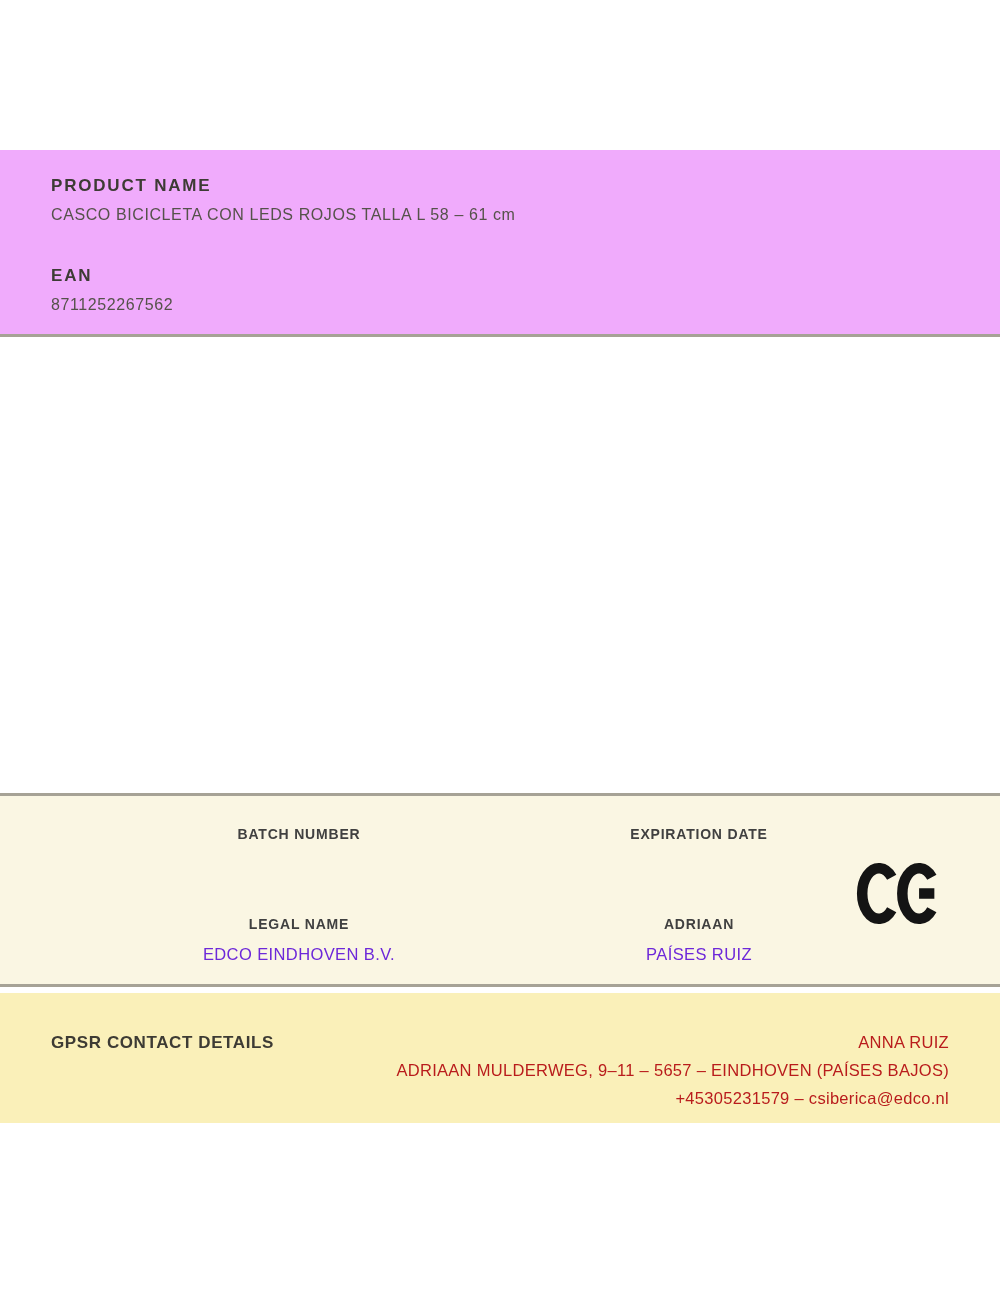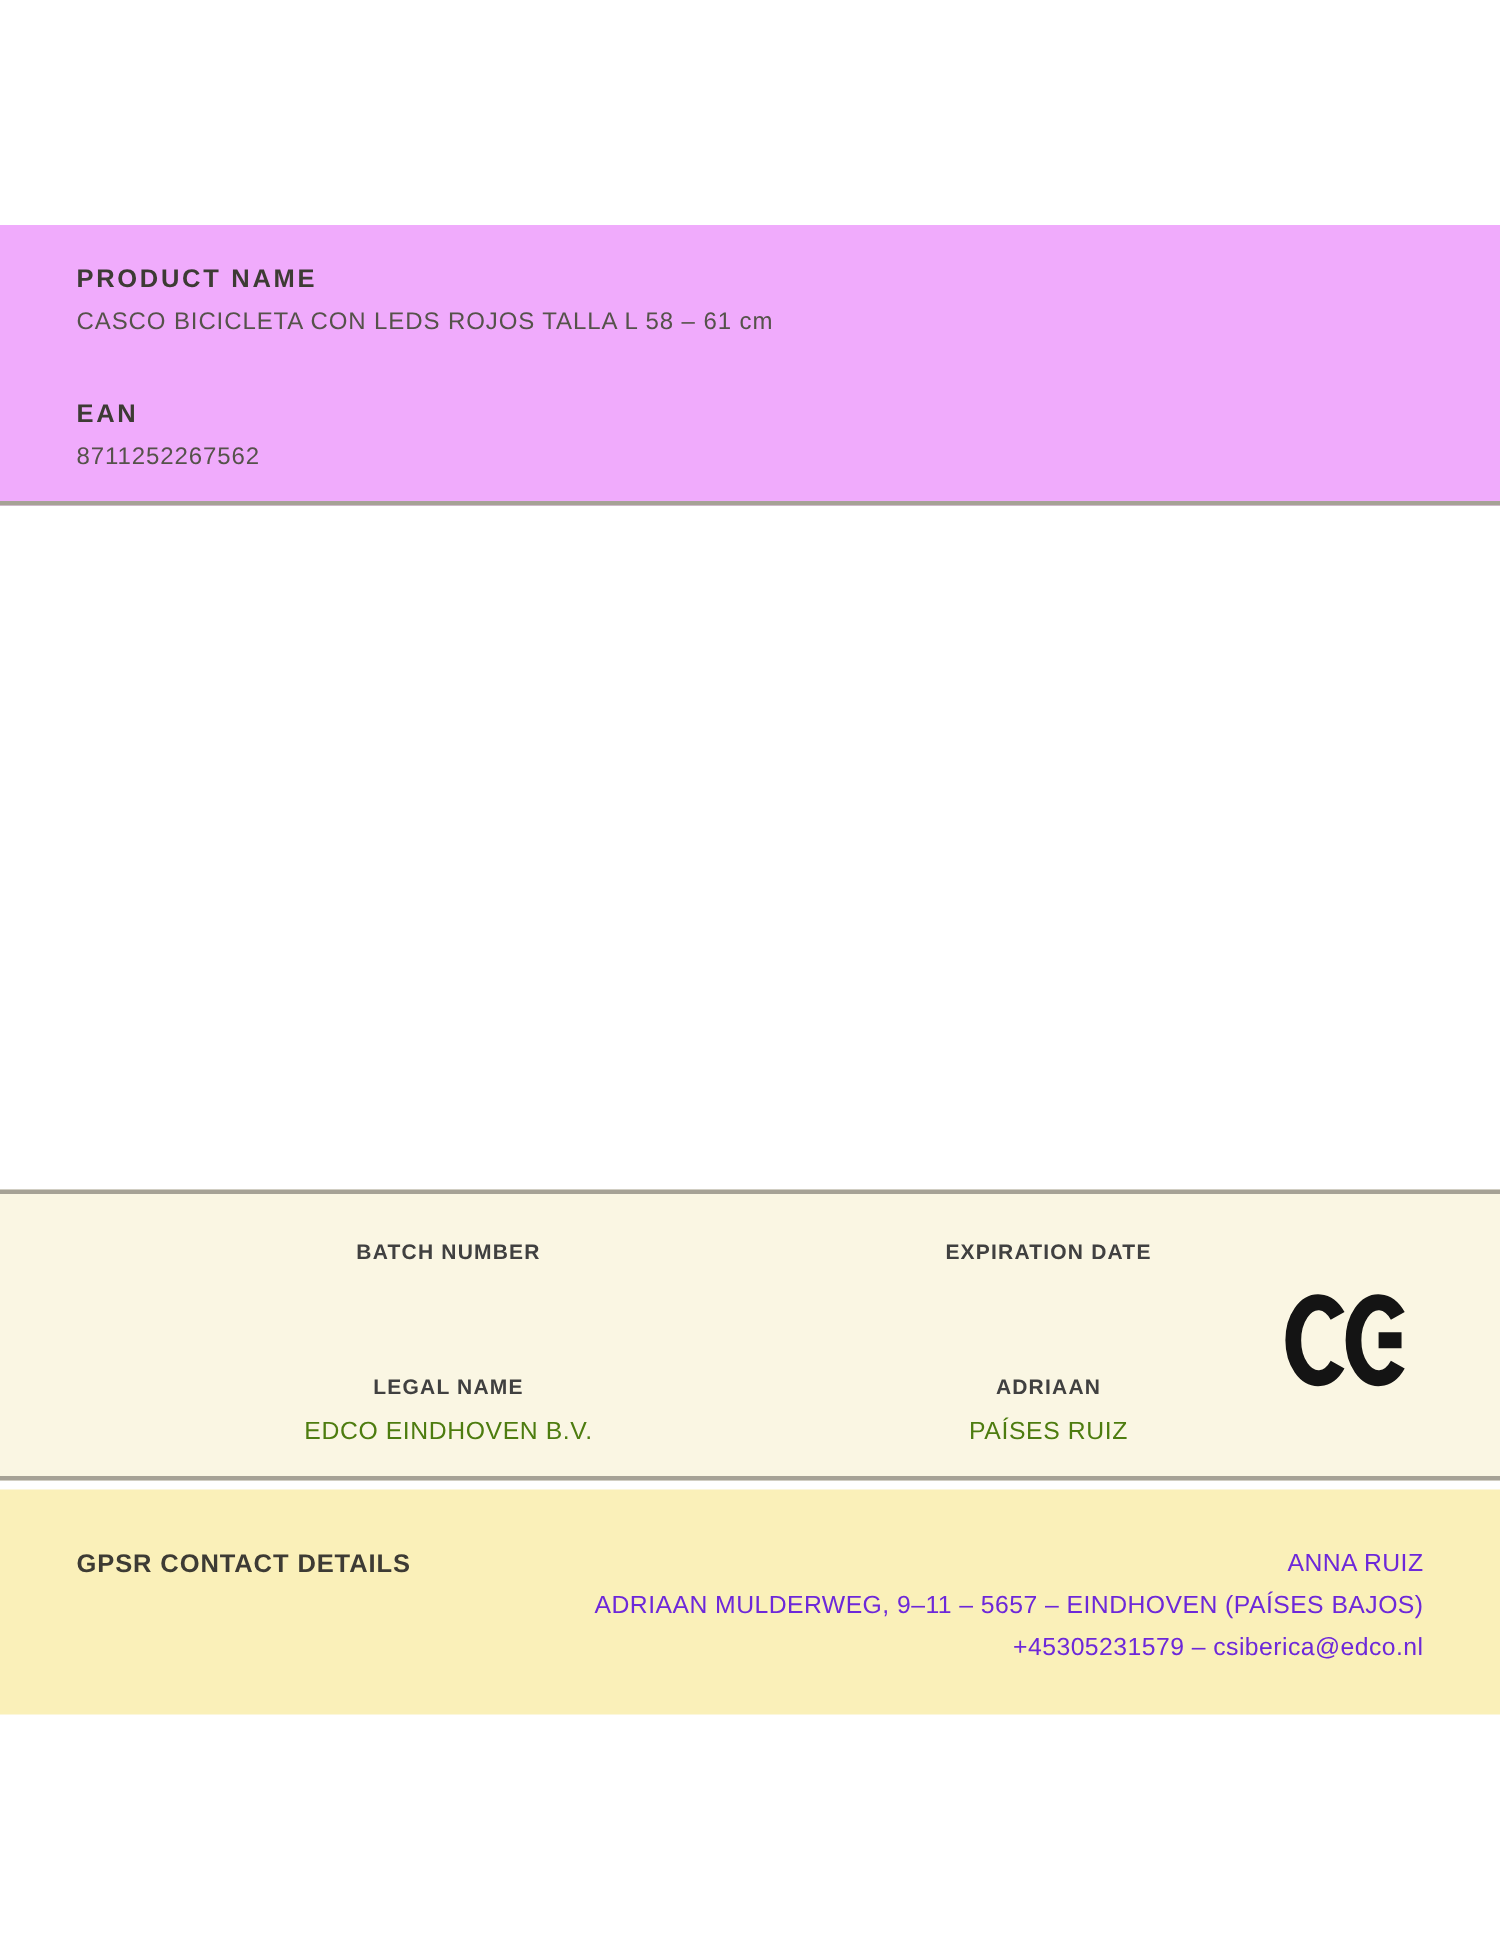--- a/index.html
+++ b/index.html
@@ -21,21 +21,21 @@
     background: #f0abfc;
     border-bottom: 3px solid #a6a296;
   }
   .section-fields {
     top: 793px; height: 194px;
     background: #faf6e3;
     border-top: 3px solid #a6a296;
     border-bottom: 3px solid #a6a296;
   }
   .section-gpsr {
-    top: 993px; height: 150px;
+    top: 993px; height: 130px;
     background: #faf0b9;
   }
   .abs { position: absolute; }
   .field-label {
     font-weight: bold;
     font-size: 17px;
     letter-spacing: 1.8px;
     color: #3d3b34;
     line-height: 1.15;
     white-space: nowrap;
@@ -51,38 +51,38 @@
     font-weight: bold;
     font-size: 14px;
     letter-spacing: 0.8px;
     color: #404040;
     text-align: center;
     line-height: 1.15;
   }
   .mid-value {
     font-size: 16.5px;
     letter-spacing: 0.4px;
-    color: #4d7c0f;
+    color: #6d28d9;
     text-align: center;
     line-height: 1.2;
   }
   .col-left  { left: 99px;  width: 400px; }
   .col-right { left: 499px; width: 400px; }
   .gpsr-label {
     font-weight: bold;
     font-size: 17px;
     letter-spacing: 0.6px;
     color: #3d3b34;
     line-height: 1.15;
     white-space: nowrap;
   }
   .gpsr-line {
     font-size: 16.5px;
     letter-spacing: 0.3px;
-    color: #6d28d9;
+    color: #b91c1c;
     line-height: 1.2;
     text-align: right;
     right: 51px;
     white-space: nowrap;
   }
   .ce-mark { left: 856px; top: 859px; width: 86px; height: 68px; }
   .ce-mark svg { display: block; }
 </style>
 </head>
 <body>

